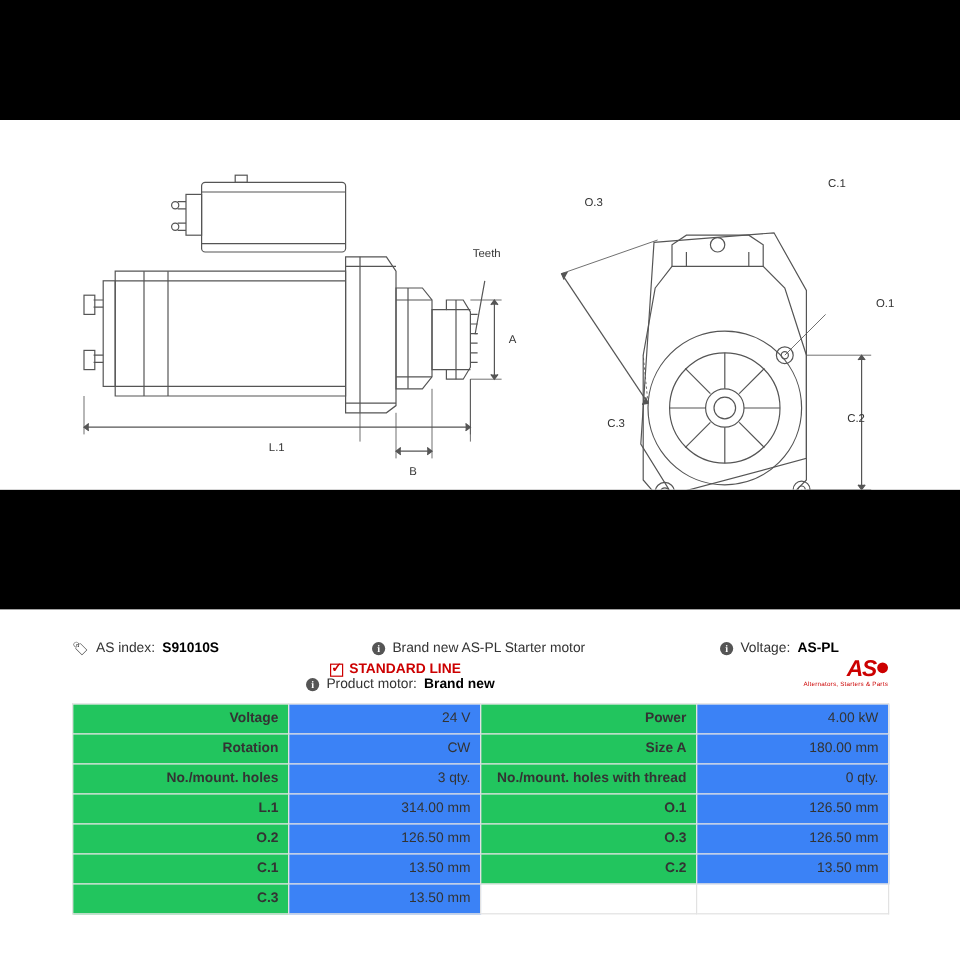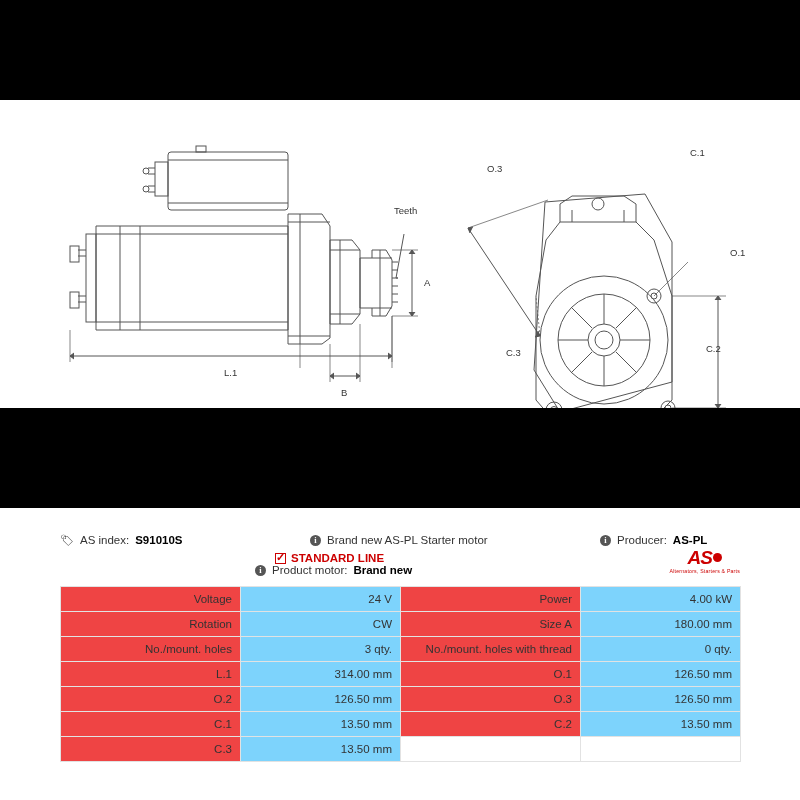--- a/index.html
+++ b/index.html
@@ -93,21 +93,21 @@
     left: 0px; top: -3px;
     font-size: 11px;
     color: #cc0000;
     line-height: 13px;
   }
 
   
   #logo {
     position: absolute;
     right: 60px; top: 40px;
-    text-align: center;
+    text-align: right;
   }
   #logo-mark {
     font-size: 19px;
     font-weight: bold;
     font-style: italic;
     color: #cc0000;
     letter-spacing: -1px;
     line-height: 19px;
   }
   #logo-mark .dot {
@@ -135,26 +135,27 @@
   }
   #spec-table td {
     border: 1px solid #e2e2e2;
     height: 25px;
     font-size: 11.5px;
     color: #333333;
     padding: 3px 8px;
   }
   td.label {
     text-align: right;
-    background: #ef4444;
+    background: #22c55e;
     width: 180px;
+    font-weight: bold;
   }
   td.value {
     text-align: right;
-    background: #7dd3fc;
+    background: #3b82f6;
     width: 160px;
   }
   td.empty { background: #ffffff; border: 1px solid #e2e2e2; }
   .two-line { line-height: 12px; }
 </style>
 </head>
 <body>
 
 <div id="page">
 
@@ -281,21 +282,21 @@
         <span class="tag-icon">🏷</span>
         <span>AS index:</span>
         <span class="strong">S91010S</span>
       </div>
       <div class="info-cell c2">
         <span class="i-icon">i</span>
         <span>Brand new AS-PL Starter motor</span>
       </div>
       <div class="info-cell c3">
         <span class="i-icon">i</span>
-        <span>Producer:</span>
+        <span>Voltage:</span>
         <span class="strong">AS-PL</span>
       </div>
     </div>
 
     <div class="info-row" id="info-row-2">
       <div class="info-cell c1">
         <span id="standard-line">
           <span class="check-box"></span>
           <span>STANDARD LINE</span>
         </span>

